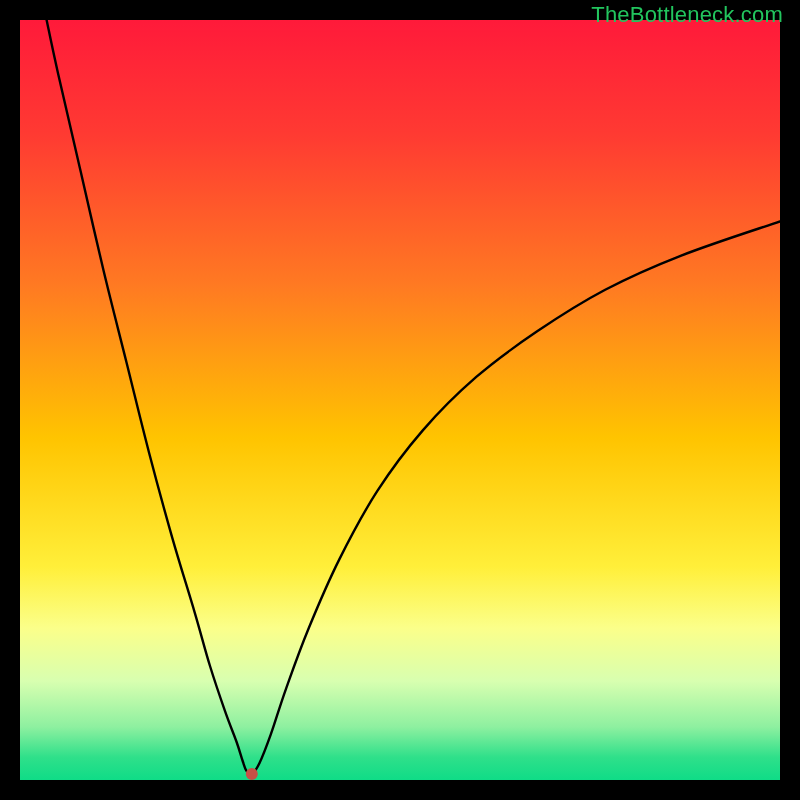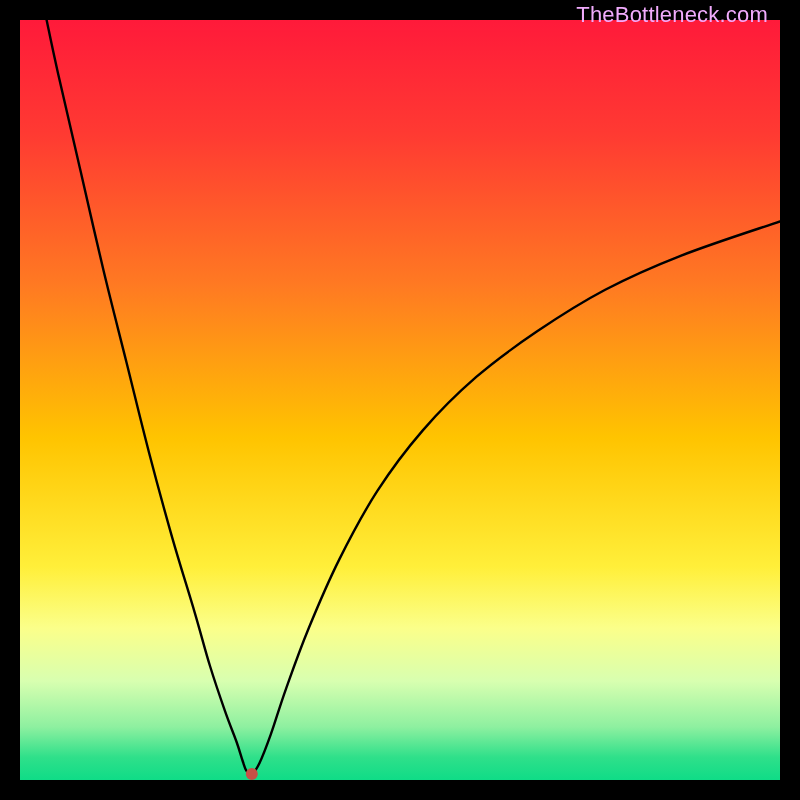--- a/index.html
+++ b/index.html
@@ -22,22 +22,22 @@
   .plot {
     position: absolute;
     left: 0;
     top: 0;
     width: 760px;
     height: 760px;
   }
   .watermark {
     position: absolute;
     top: 2px;
-    right: 32px;
-    color: #f0abfc;
+    right: 17px;
+    color: #22c55e;
     font-size: 22px;
     font-weight: 500;
     letter-spacing: 0.2px;
   }
 </style>
 </head>
 <body>
 
 <div class="frame">
   <svg class="plot" viewBox="0 0 760 760" preserveAspectRatio="none">

